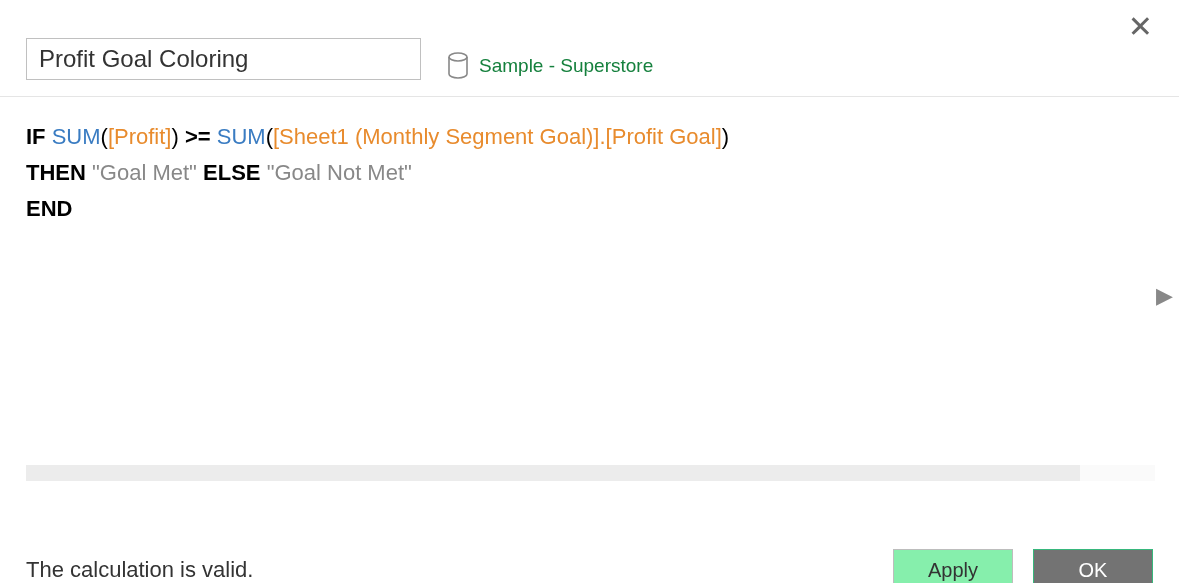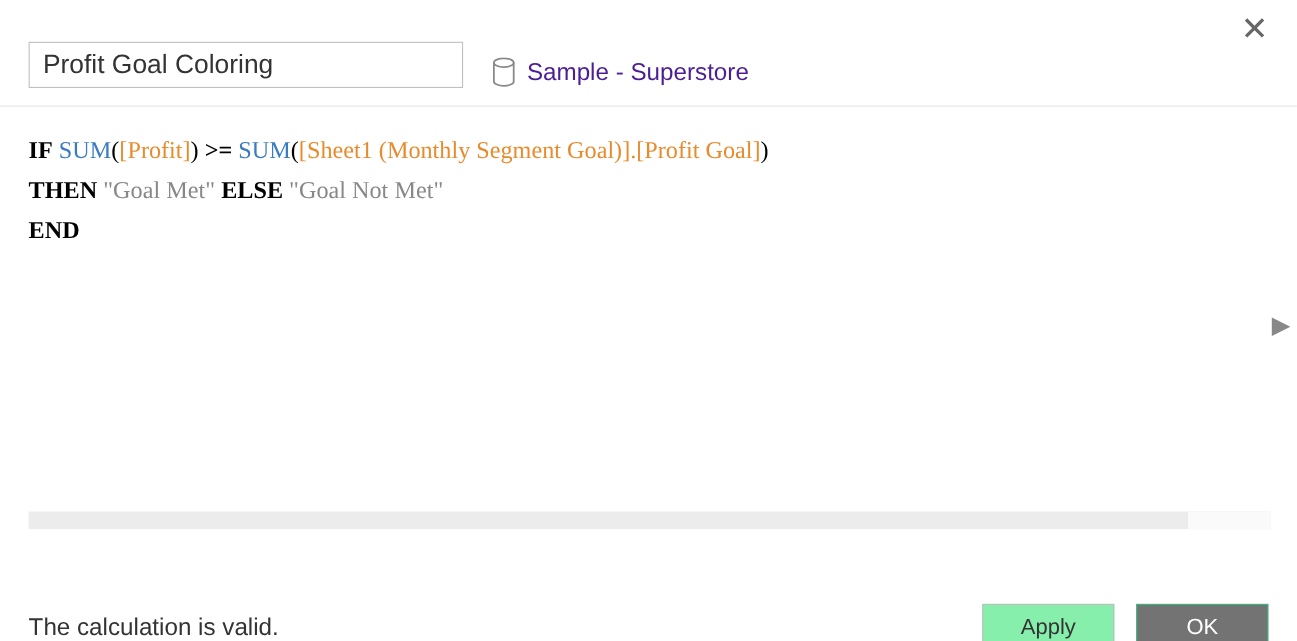--- a/index.html
+++ b/index.html
@@ -26,22 +26,22 @@
       font-weight: 300;
       color: #333;
       padding: 4px 12px;
       outline: none;
       font-family: inherit;
     }
     .datasource {
       display: flex;
       align-items: center;
       gap: 10px;
-      color: #4c1d95;
-      font-size: 22px;
+      color: #15803d;
+      font-size: 19px;
       font-weight: 300;
       margin-top: 44px;
     }
     .db-icon {
       width: 22px;
       height: 28px;
       display: inline-block;
     }
     .db-icon svg { display: block; }
     .close-btn {
@@ -56,21 +56,21 @@
     }
     .divider {
       border: none;
       border-top: 1px solid #e5e5e5;
       margin: 16px 0 0 0;
     }
     .editor-wrap {
       position: relative;
     }
     .editor {
-      font-family: Liberation Serif, serif;
+      font-family: Liberation Sans, sans-serif;
       font-size: 22px;
       line-height: 36px;
       padding: 22px 26px 8px 26px;
       color: #000;
       white-space: pre;
       height: 368px;
       overflow: hidden;
     }
     .kw  { color: #000; font-weight: bold; }
     .fn  { color: #3a7cc2; }

